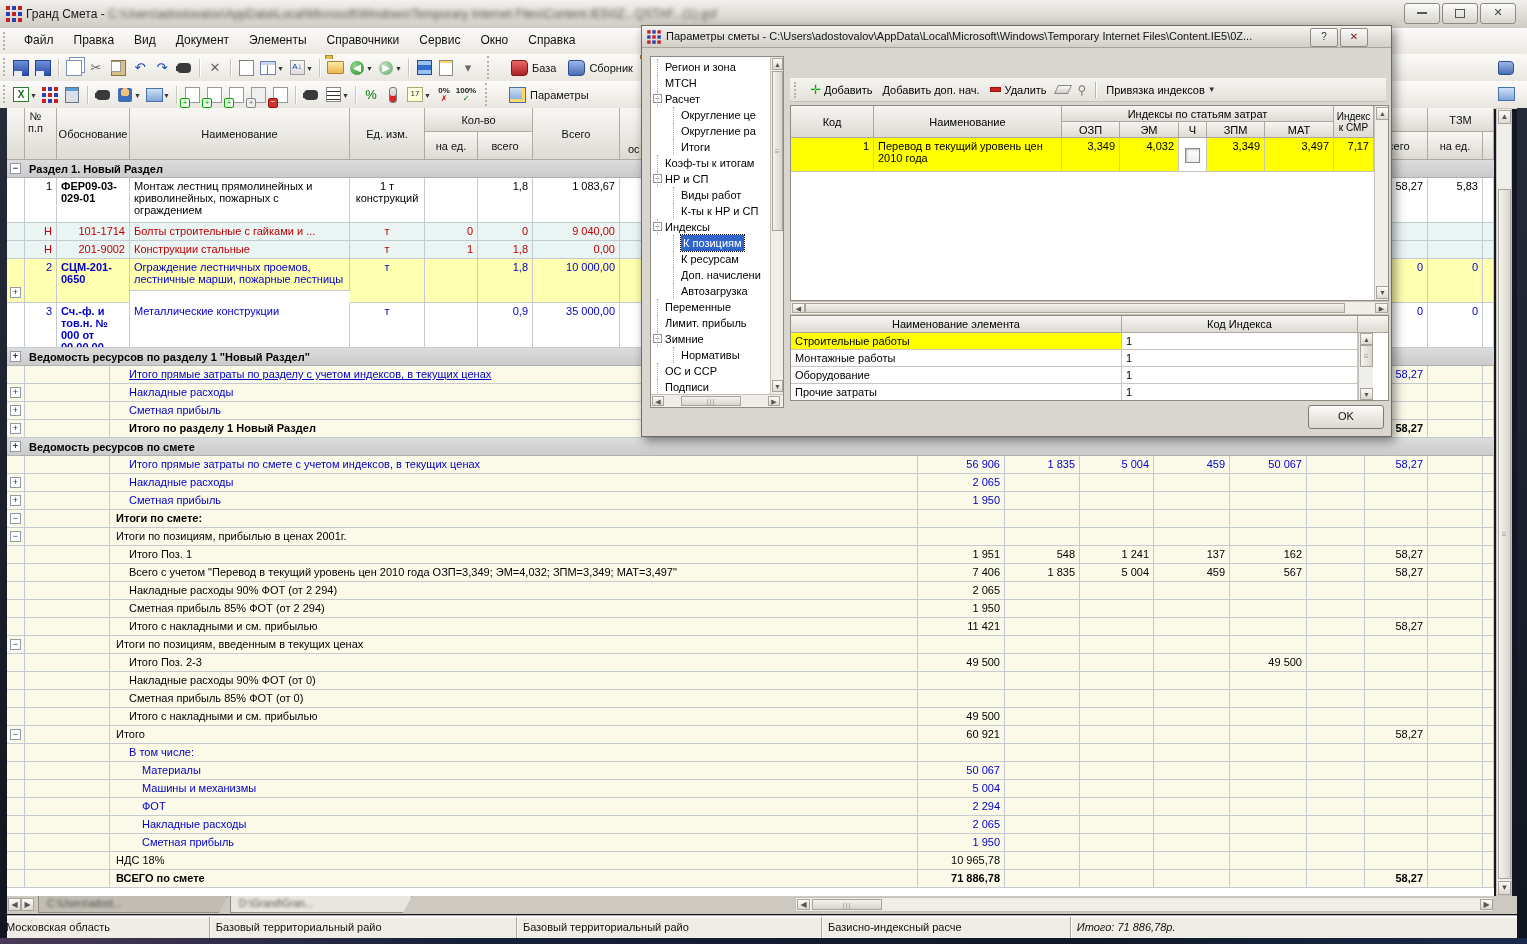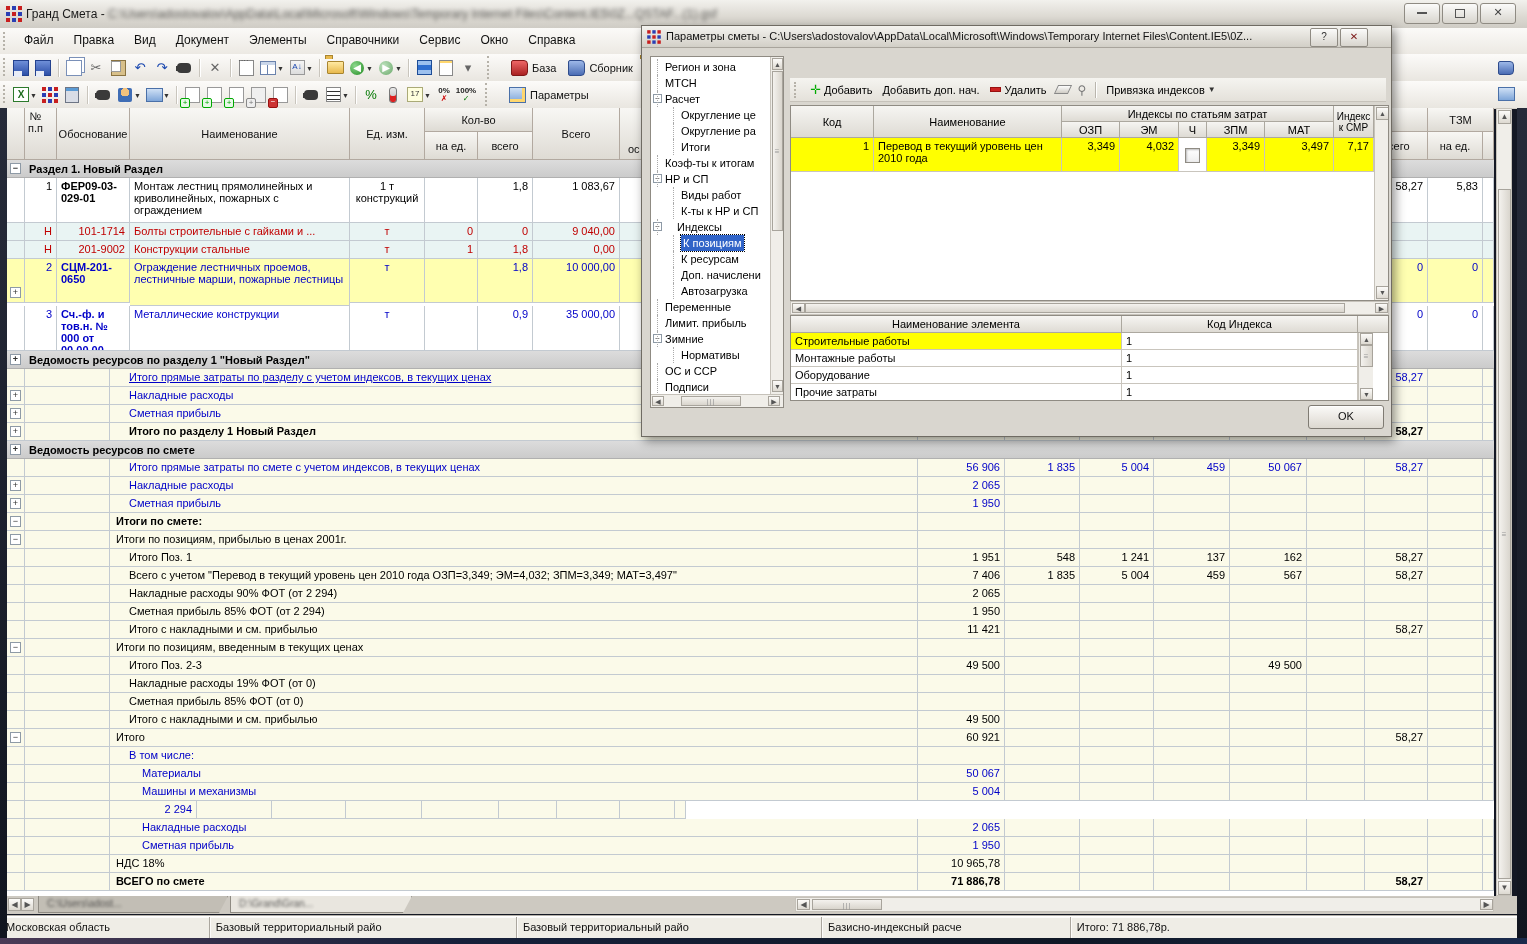--- a/index.html
+++ b/index.html
@@ -441,21 +441,21 @@
           <div class="cell resbg rt red" style="width: 63px; height: 18px;"></div>
           <div class="cell resbg rt red" style="width: 55px; height: 18px;"></div>
           <div class="cell resbg rt red" style="width: 11px; height: 18px;"></div>
         </div>
         <div class="row">
           <div class="cell yelbg" style="width: 18px; height: 44px; position: relative;">
             <div class="expander bottom">+</div>
           </div>
           <div class="cell yelbg num blue" style="width: 32px; height: 44px;">2</div>
           <div class="cell yelbg blue " style="width: 73px; height: 44px; font-weight: bold;">СЦМ-201-0650</div>
-          <div class="cell yelbg blue" style="width: 220px; height: 47px;">Ограждение лестничных проемов, лестничные марши, пожарные лестницы</div>
+          <div class="cell yelbg blue" style="width: 220px; height: 32px;">Ограждение лестничных проемов, лестничные марши, пожарные лестницы</div>
           <div class="cell yelbg ctr blue" style="width: 75px; height: 44px;">т</div>
           <div class="cell yelbg rt blue" style="width: 53px; height: 44px;"></div>
           <div class="cell yelbg rt blue" style="width: 55px; height: 44px;">1,8</div>
           <div class="cell yelbg rt blue" style="width: 87px; height: 44px;">10 000,00</div>
           <div class="cell yelbg" style="width: 298px; height: 44px;"></div>
           <div class="cell yelbg rt blue" style="width: 87px; height: 44px;"></div>
           <div class="cell yelbg rt blue" style="width: 75px; height: 44px;"></div>
           <div class="cell yelbg rt blue" style="width: 74px; height: 44px;"></div>
           <div class="cell yelbg rt blue" style="width: 76px; height: 44px;"></div>
           <div class="cell yelbg rt blue" style="width: 77px; height: 44px;"></div>
@@ -728,21 +728,21 @@
           <div class="cell sumbg rt " style="width: 76px; height: 18px;"></div>
           <div class="cell sumbg rt " style="width: 77px; height: 18px;">49 500</div>
           <div class="cell sumbg rt " style="width: 58px; height: 18px;"></div>
           <div class="cell sumbg rt " style="width: 63px; height: 18px;"></div>
           <div class="cell sumbg rt " style="width: 55px; height: 18px;"></div>
           <div class="cell sumbg rt " style="width: 11px; height: 18px;"></div>
         </div>
         <div class="row">
           <div class="cell sumbg" style="width: 18px; height: 18px; position: relative;"></div>
           <div class="cell sumbg" style="width: 85px; height: 18px;"></div>
-          <div class="cell sumbg " style="width: 808px; height: 18px; padding-left: 19px; white-space: nowrap;">Накладные расходы 19% ФОТ (от 0)</div>
+          <div class="cell sumbg " style="width: 808px; height: 18px; padding-left: 19px; white-space: nowrap;">Накладные расходы 90% ФОТ (от 0)</div>
           <div class="cell sumbg rt " style="width: 87px; height: 18px;"></div>
           <div class="cell sumbg rt " style="width: 75px; height: 18px;"></div>
           <div class="cell sumbg rt " style="width: 74px; height: 18px;"></div>
           <div class="cell sumbg rt " style="width: 76px; height: 18px;"></div>
           <div class="cell sumbg rt " style="width: 77px; height: 18px;"></div>
           <div class="cell sumbg rt " style="width: 58px; height: 18px;"></div>
           <div class="cell sumbg rt " style="width: 63px; height: 18px;"></div>
           <div class="cell sumbg rt " style="width: 55px; height: 18px;"></div>
           <div class="cell sumbg rt " style="width: 11px; height: 18px;"></div>
         </div>
@@ -828,20 +828,21 @@
           <div class="cell sumbg rt blue" style="width: 76px; height: 18px;"></div>
           <div class="cell sumbg rt blue" style="width: 77px; height: 18px;"></div>
           <div class="cell sumbg rt blue" style="width: 58px; height: 18px;"></div>
           <div class="cell sumbg rt blue" style="width: 63px; height: 18px;"></div>
           <div class="cell sumbg rt blue" style="width: 55px; height: 18px;"></div>
           <div class="cell sumbg rt blue" style="width: 11px; height: 18px;"></div>
         </div>
         <div class="row">
           <div class="cell sumbg" style="width: 18px; height: 18px; position: relative;"></div>
           <div class="cell sumbg" style="width: 85px; height: 18px;"></div>
+          <div class="cell sumbg blue" style="width: 808px; height: 18px; padding-left: 32px; white-space: nowrap;">ФОТ</div>
           <div class="cell sumbg rt blue" style="width: 87px; height: 18px;">2 294</div>
           <div class="cell sumbg rt blue" style="width: 75px; height: 18px;"></div>
           <div class="cell sumbg rt blue" style="width: 74px; height: 18px;"></div>
           <div class="cell sumbg rt blue" style="width: 76px; height: 18px;"></div>
           <div class="cell sumbg rt blue" style="width: 77px; height: 18px;"></div>
           <div class="cell sumbg rt blue" style="width: 58px; height: 18px;"></div>
           <div class="cell sumbg rt blue" style="width: 63px; height: 18px;"></div>
           <div class="cell sumbg rt blue" style="width: 55px; height: 18px;"></div>
           <div class="cell sumbg rt blue" style="width: 11px; height: 18px;"></div>
         </div>
@@ -924,21 +925,21 @@
         </div>
       <div class="sbtn" style="left:684px;top:1px;width:13px;height:11px;line-height:10px;">▶</div>
     </div>
   </div>
 
   <div id="statusbar" class="abs">
       <div class="sfield" style="width: 215px;">Московская область</div>
       <div class="sfield" style="width: 315px;">Базовый территориальный райо</div>
       <div class="sfield" style="width: 313px;">Базовый территориальный райо</div>
       <div class="sfield" style="width: 255px;">Базисно-индексный расче</div>
-      <div class="sfield" style="width: 468px;">Итого: 71 886,78р.</div>
+      <div class="sfield" style="width: 468px; font-style: italic;">Итого: 71 886,78р.</div>
     </div>
   <div id="bottomstrip" class="abs"></div>
   <div class="edge abs" style="left:0;top:108px;width:7px;height:830px;"></div>
   <div class="edge abs" style="left:1517px;top:108px;width:10px;height:830px;"></div>
 
   <div id="dialog" class="abs" style="z-index:20;">
     <div id="dlg-title">
       <div class="abs" style="left:4px;top:3px;transform:scale(.85);">
           <div class="logo">
             <i></i>
@@ -996,21 +997,21 @@
           <div class="titem">
             <span class="lbl" style="left: 30px;">Виды работ</span>
             <div class="tguide" style="left: 22px; top: 0px; height: 16px;"></div>
           </div>
           <div class="titem">
             <span class="lbl" style="left: 30px;">К-ты к НР и СП</span>
             <div class="tguide" style="left: 22px; top: 0px; height: 16px;"></div>
           </div>
           <div class="titem">
             <div class="texp">−</div>
-            <span class="lbl" style="left: 26px;">Индексы</span>
+            <span class="lbl" style="left: 14px;">Индексы</span>
             <div class="tguide" style="left: 6px; top: 0px; height: 16px;"></div>
           </div>
           <div class="titem">
             <span class="lbl sel" style="left: 30px;">К позициям</span>
             <div class="tguide" style="left: 22px; top: 0px; height: 16px;"></div>
           </div>
           <div class="titem">
             <span class="lbl" style="left: 30px;">К ресурсам</span>
             <div class="tguide" style="left: 22px; top: 0px; height: 16px;"></div>
           </div>

